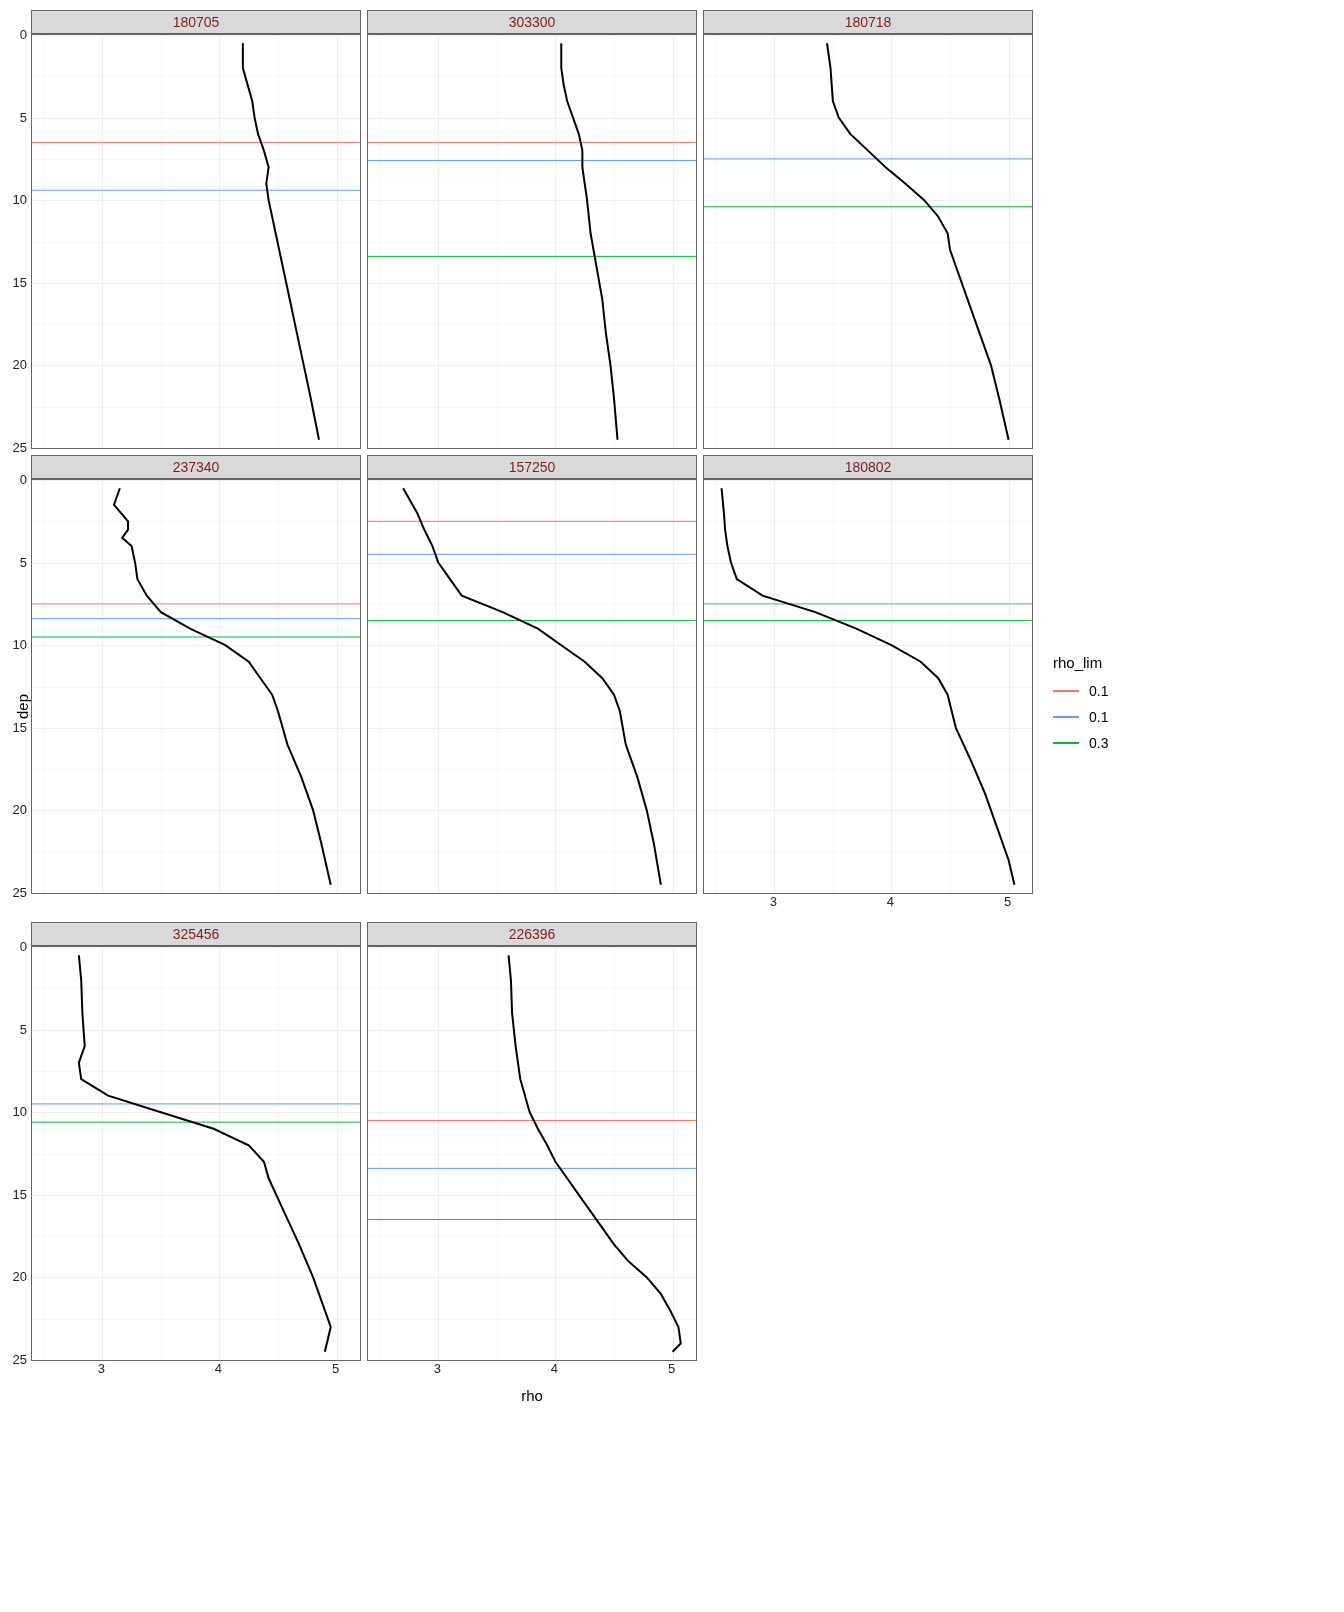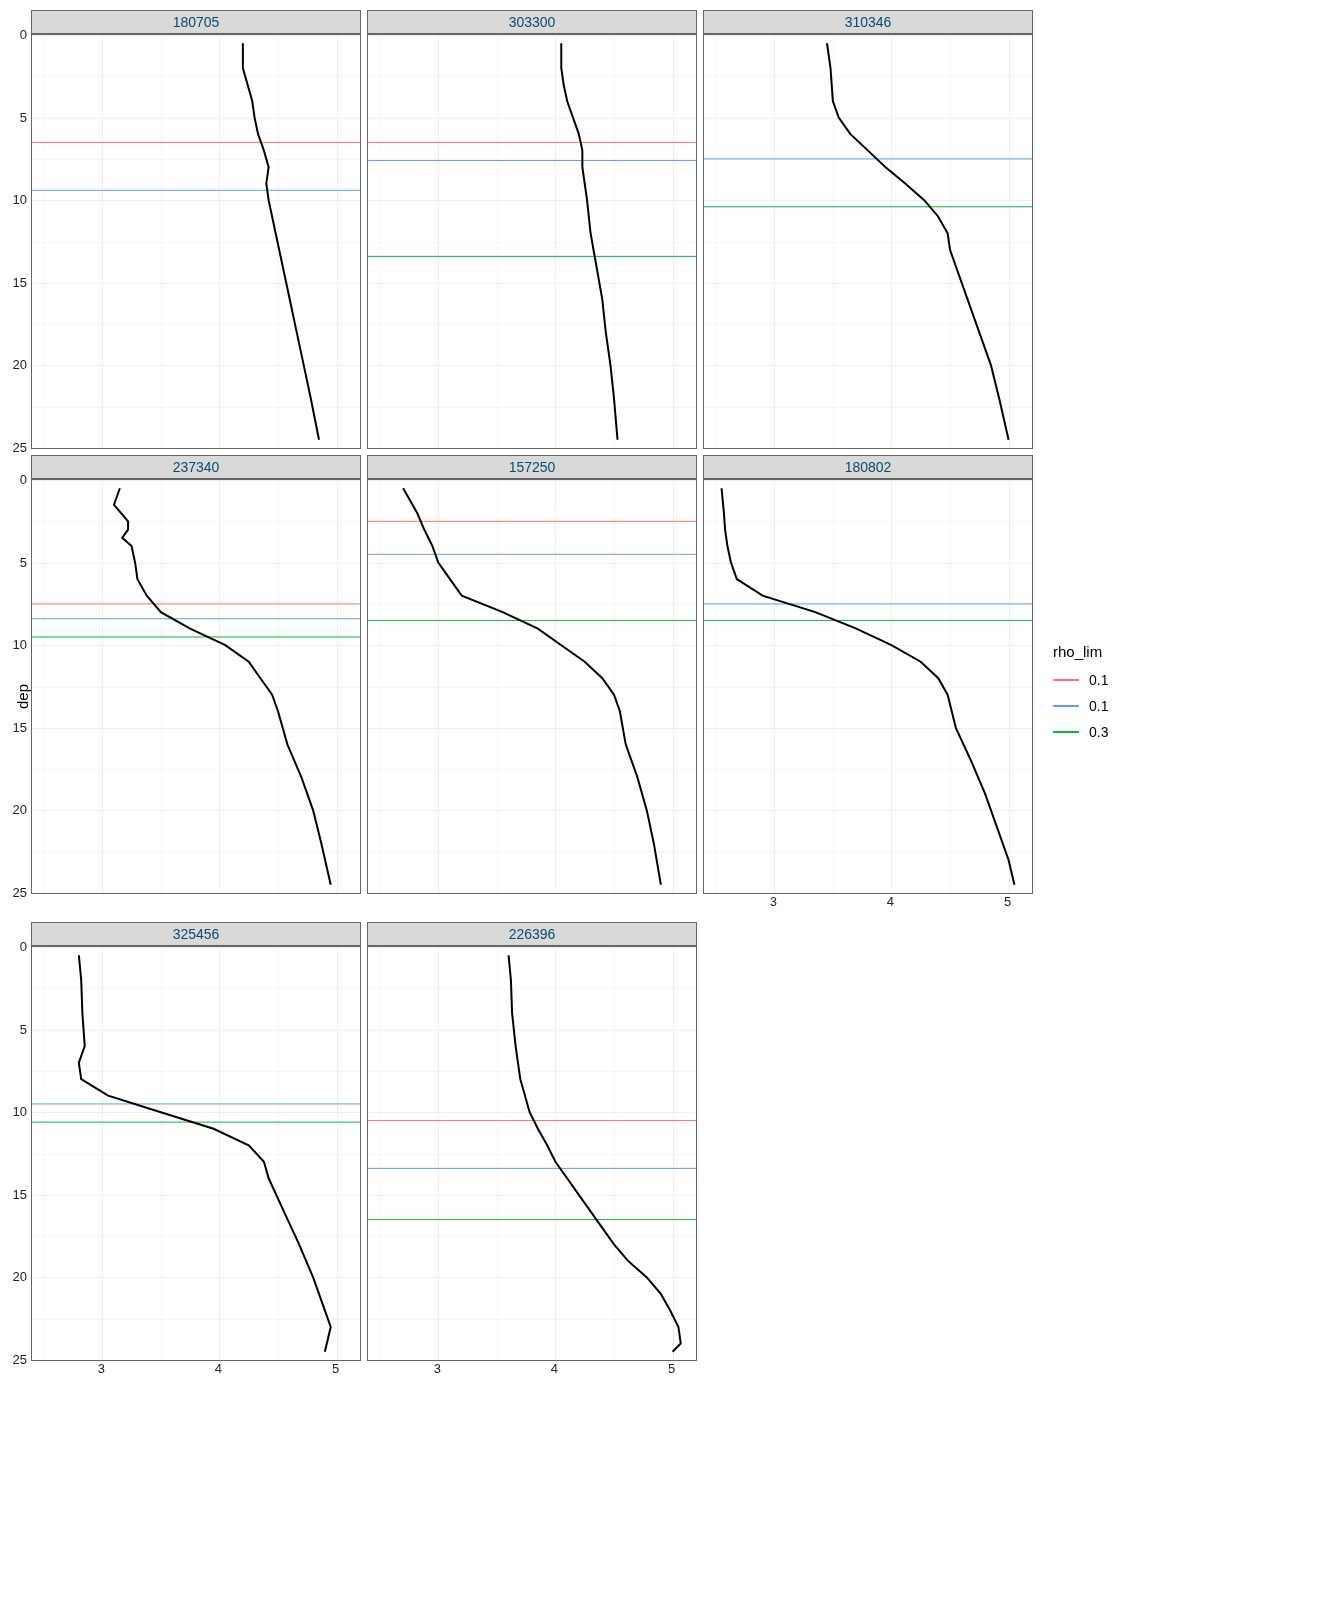--- a/index.html
+++ b/index.html
@@ -31,21 +31,21 @@
   gap: 6px;
 }
 .panel {
   width: 330px;
 }
 .strip {
   background: #d9d9d9;
   border: 1px solid #666;
   text-align: center;
   font-size: 14px;
-  color: #0c4a6e;
+  color: #7f1d1d;
   padding: 3px 0;
   box-sizing: border-box;
 }
 .plot {
   position: relative;
   width: 330px;
   height: 415px;
   background: #fff;
   border: 1px solid #666;
   box-sizing: border-box;
@@ -156,21 +156,21 @@
             <div class="gridline-v minor" style="left: 246px;"></div>
             <svg width="328" height="413" style="position: absolute; left: 0px; top: 0px; z-index: 1;">
               <line x1="0" x2="328" y1="107.38000000000001" y2="107.38000000000001" class="hline-red"></line>
               <line x1="0" x2="328" y1="125.55199999999999" y2="125.55199999999999" class="hline-blue"></line>
               <line x1="0" x2="328" y1="221.36800000000002" y2="221.36800000000002" class="hline-green"></line>
               <path d="M193.28571428571425 8.26 L193.28571428571425 33.04 L195.62857142857146 49.559999999999995 L199.14285714285708 66.08 L205.00000000000003 82.60000000000001 L210.85714285714286 99.11999999999999 L214.37142857142862 115.64000000000001 L214.37142857142862 132.16 L216.71428571428572 148.68 L219.05714285714282 165.20000000000002 L222.57142857142856 198.23999999999998 L228.4285714285714 231.28000000000003 L234.28571428571433 264.32 L237.79999999999995 297.36 L242.48571428571427 330.40000000000003 L246 363.44 L249.51428571428573 404.74" class="profile"></path>
             </svg>
           </div>
         </div>
         <div class="panel panel-with-y">
-          <div class="strip">310346</div>
+          <div class="strip">180718</div>
           <div class="plot">
             <div class="gridline-h" style="top: 0px;"></div>
             <div class="gridline-h" style="top: 82.6px;"></div>
             <div class="gridline-h" style="top: 165.2px;"></div>
             <div class="gridline-h" style="top: 247.8px;"></div>
             <div class="gridline-h" style="top: 330.4px;"></div>
             <div class="gridline-h" style="top: 413px;"></div>
             <div class="gridline-h minor" style="top: 41.3px;"></div>
             <div class="gridline-h minor" style="top: 123.9px;"></div>
             <div class="gridline-h minor" style="top: 206.5px;"></div>
@@ -353,20 +353,21 @@
             </svg>
           </div>
           <div class="xticks" style="position: relative; width: 330px;">
             <span style="left: 70.2857px;">3</span>
             <span style="left: 187.429px;">4</span>
             <span style="left: 304.571px;">5</span>
           </div>
         </div>
         <div class="empty-slot"></div>
       </div>
+    <div class="xlabel">rho</div>
   </div>
   <div class="legend">
     <div class="legend-title">rho_lim</div>
     <div id="legend-items">
         <div class="legend-item">
           <div class="legend-swatch" style="background: rgb(248, 118, 109);"></div>
           <span>0.1</span>
         </div>
         <div class="legend-item">
           <div class="legend-swatch" style="background: rgb(97, 156, 255);"></div>

